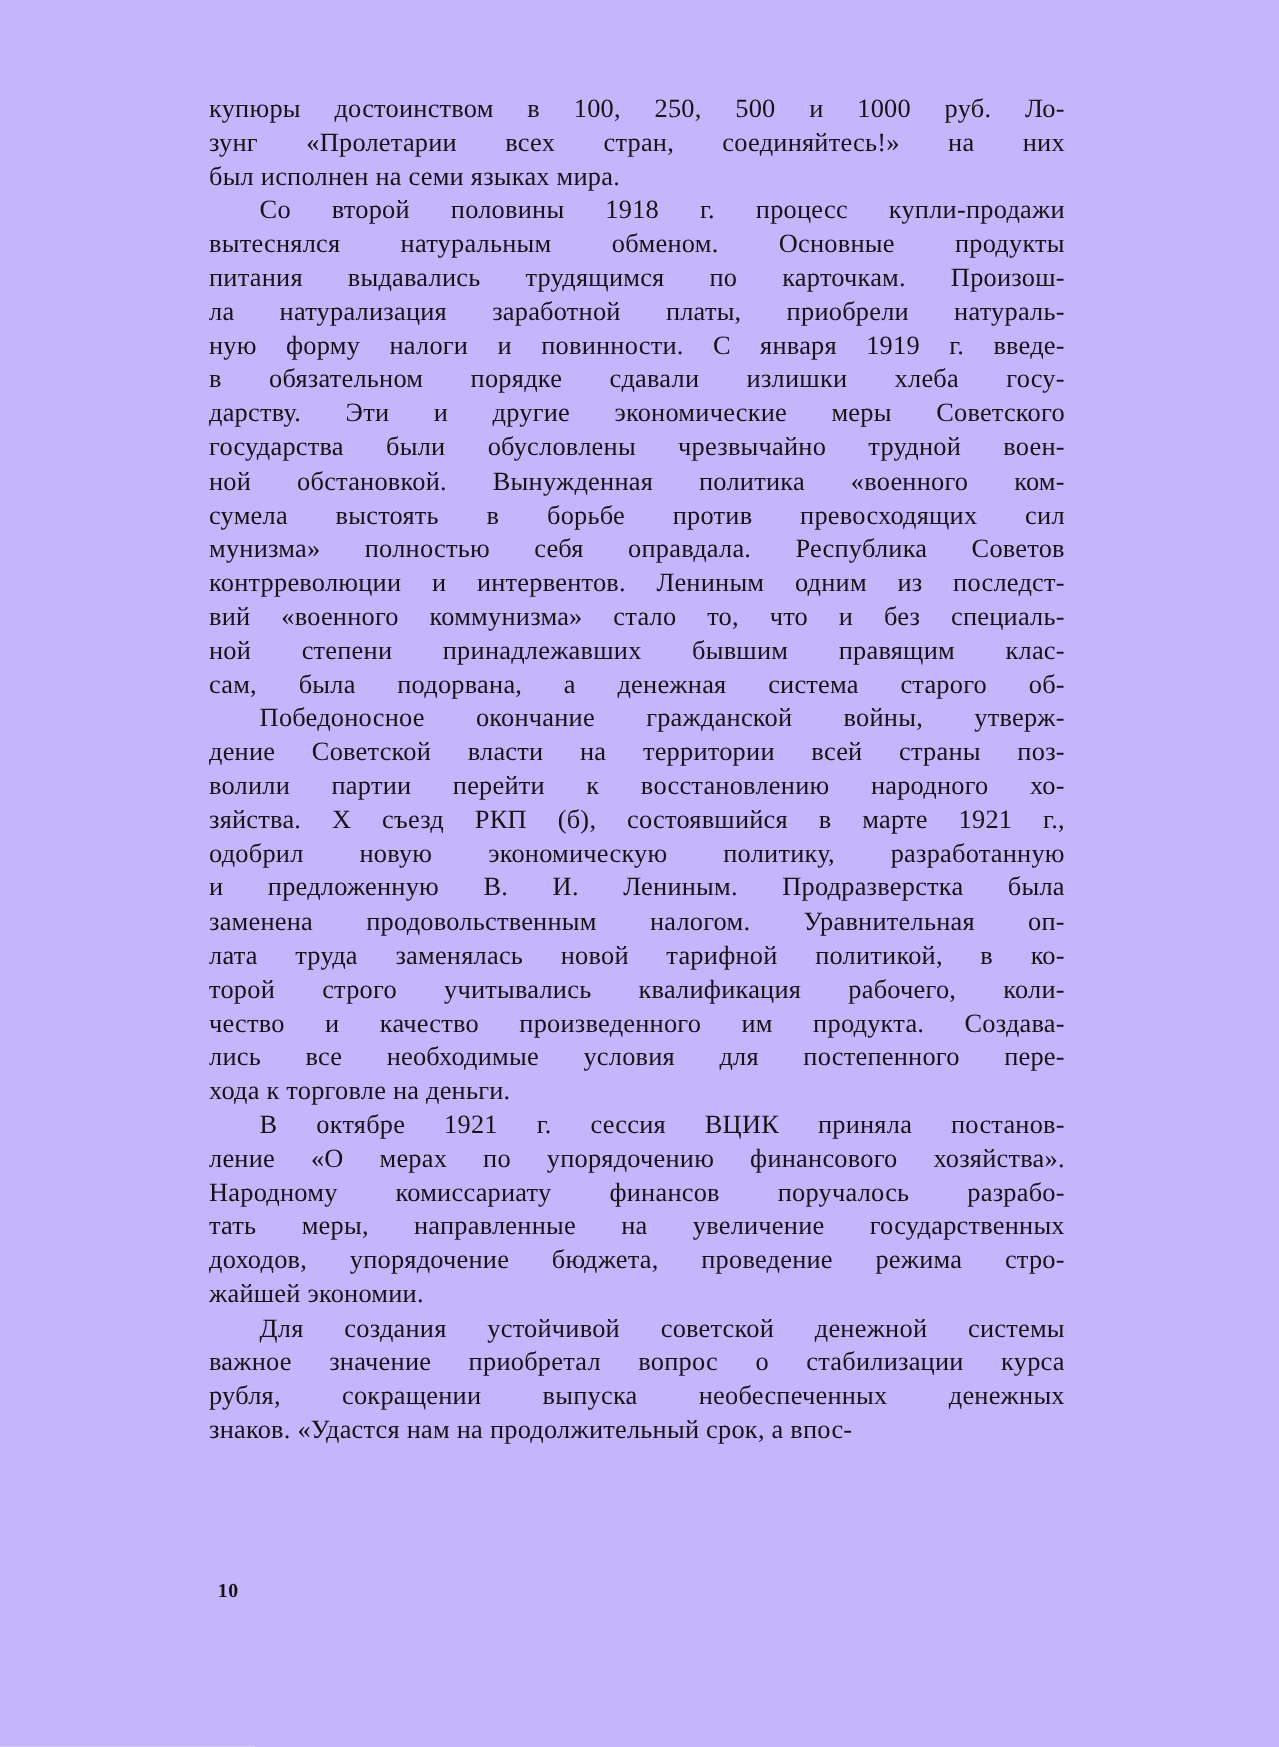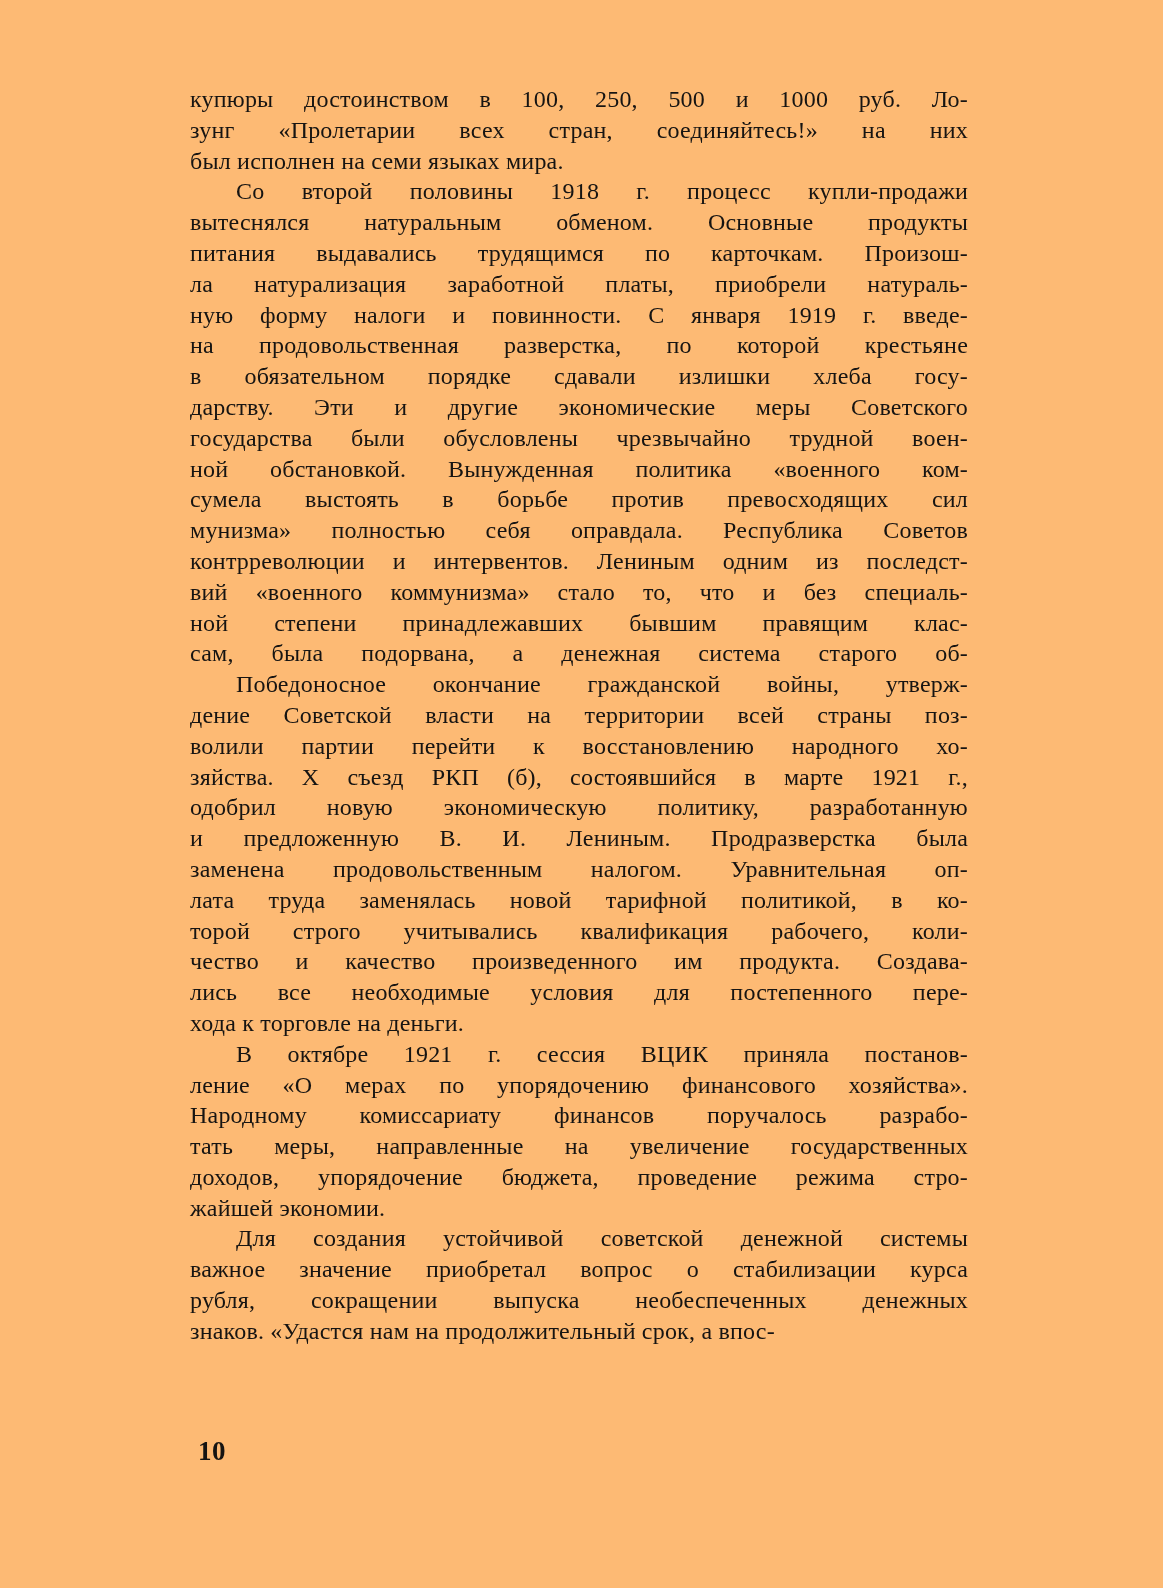--- a/index.html
+++ b/index.html
@@ -5,21 +5,21 @@
   html, body {
     margin: 0;
     padding: 0;
     background: #e8e8e8;
   }
   .scan-page {
     position: relative;
     width: 1163px;
     height: 1588px;
     margin: 0 auto;
-    background: #fdba74;
+    background: #c4b5fd;
     overflow: hidden;
     font-family: "Liberation Serif", "DejaVu Serif", serif;
     color: #161412;
     text-decoration: underline;
   }
   .text-block {
     position: absolute;
     left: 190px;
     top: 84px;
     width: 778px;
@@ -41,21 +41,21 @@
   .line.last {
     text-align-last: left;
   }
   .line.indent {
     text-indent: 46px;
   }
   .page-number {
     position: absolute;
     left: 198px;
     top: 1436px;
-    font-size: 27px;
+    font-size: 18px;
     font-weight: 700;
     letter-spacing: 0.5px;
     color: #161412;
   }
 </style>
 </head>
 <body>
 
 <div class="scan-page">
   <div class="text-block">
@@ -63,21 +63,20 @@
         <div class="line">купюры достоинством в 100, 250, 500 и 1000 руб. Ло-</div>
         <div class="line">зунг «Пролетарии всех стран, соединяйтесь!» на них</div>
         <div class="line last">был исполнен на семи языках мира.</div>
       </div>
       <div class="paragraph">
         <div class="line indent">Со второй половины 1918 г. процесс купли-продажи</div>
         <div class="line">вытеснялся натуральным обменом. Основные продукты</div>
         <div class="line">питания выдавались трудящимся по карточкам. Произош-</div>
         <div class="line">ла натурализация заработной платы, приобрели натураль-</div>
         <div class="line">ную форму налоги и повинности. С января 1919 г. введе-</div>
-        <div class="line">на продовольственная разверстка, по которой крестьяне</div>
         <div class="line">в обязательном порядке сдавали излишки хлеба госу-</div>
         <div class="line">дарству. Эти и другие экономические меры Советского</div>
         <div class="line">государства были обусловлены чрезвычайно трудной воен-</div>
         <div class="line">ной обстановкой. Вынужденная политика «военного ком-</div>
         <div class="line">сумела выстоять в борьбе против превосходящих сил</div>
         <div class="line">мунизма» полностью себя оправдала. Республика Советов</div>
         <div class="line">контрреволюции и интервентов. Лениным одним из последст-</div>
         <div class="line">вий «военного коммунизма» стало то, что и без специаль-</div>
         <div class="line">ной степени принадлежавших бывшим правящим клас-</div>
         <div class="line">сам, была подорвана, а денежная система старого об-</div>

